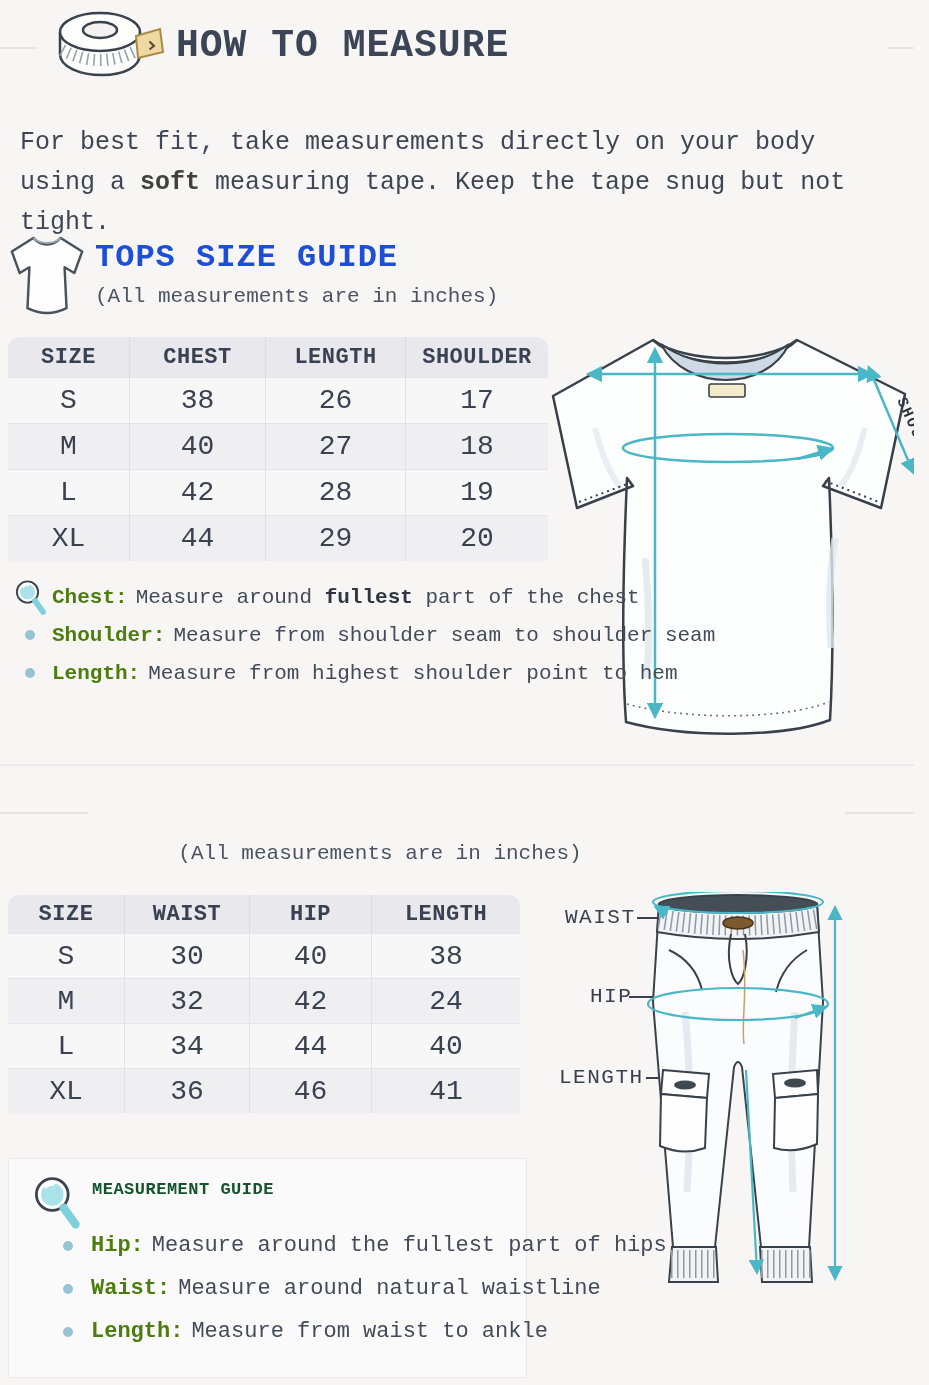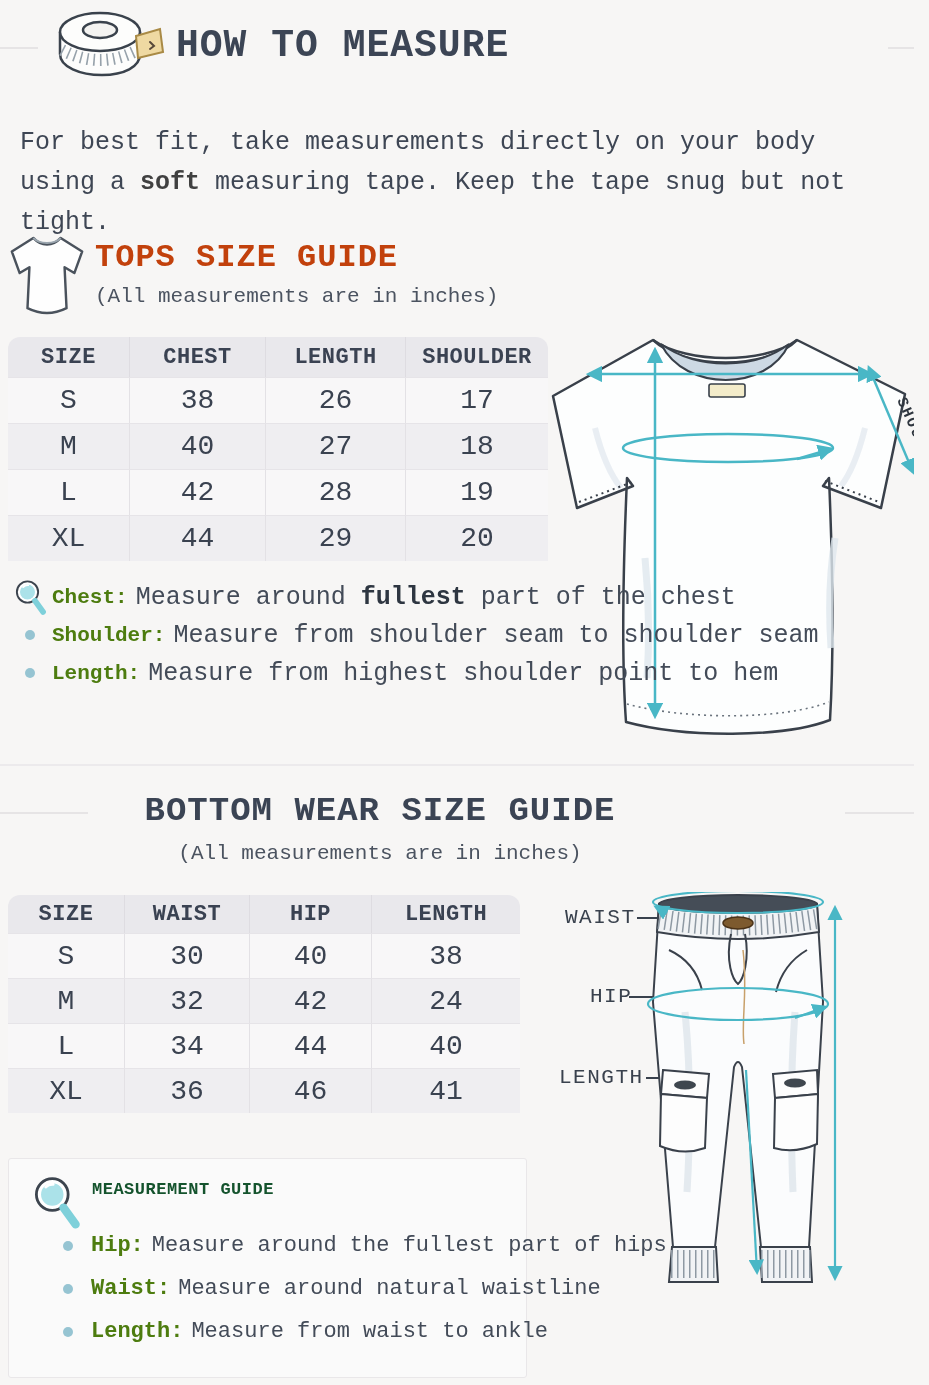--- a/index.html
+++ b/index.html
@@ -8,42 +8,42 @@
 
   
   .hdr-icon{position:absolute;left:46px;top:2px;width:122px;height:86px;}
   .hdr-title{position:absolute;left:176px;top:24px;font-size:38px;font-weight:bold;color:#3c4555;letter-spacing:1px;}
   .rule{position:absolute;height:2px;background:#e6e4e5;}
   .intro{position:absolute;left:20px;top:98px;width:858px;font-size:25px;line-height:40px;color:#3e4654;}
   .intro b{color:#404040;}
 
   
   .sec-icon{position:absolute;left:6px;top:229px;width:82px;height:92px;}
-  .tops-title{position:absolute;left:95px;top:239px;font-size:32px;font-weight:bold;color:#c2410c;letter-spacing:1px;}
+  .tops-title{position:absolute;left:95px;top:239px;font-size:32px;font-weight:bold;color:#1d4ed8;letter-spacing:1px;}
   .tops-sub{position:absolute;left:95px;top:285px;font-size:21px;color:#4b5360;}
 
   
   .tbl{position:absolute;display:grid;}
   .tbl1{left:8px;top:337px;grid-template-columns:122px 136px 140px 142px;}
   .tbl2{left:8px;top:895px;grid-template-columns:117px 125px 122px 148px;}
   .tbl .h{background:#e9e8ec;font-weight:bold;font-size:22px;color:#3a4252;display:flex;align-items:center;justify-content:center;letter-spacing:.5px;border-right:1px solid #dedce1;}
   .tbl1 .h{height:40px;} .tbl2 .h{height:38px;}
   .tbl .h.first{border-radius:12px 0 0 0;} .tbl .h.lastc{border-radius:0 12px 0 0;border-right:none;}
   .tbl .c{display:flex;align-items:center;justify-content:center;font-size:28px;color:#3a4250;border-right:1px solid #e3e1e5;border-top:1px solid #e6e4e8;}
   .tbl1 .c{height:45px;} .tbl2 .c{height:44px;}
   .tbl .c.lastc{border-right:none;}
   .tbl .odd{background:#f8f7f8;} .tbl .even{background:#efeef1;}
 
   
   .tips{position:absolute;left:8px;top:578px;}
   .tip-row{display:flex;align-items:center;height:38px;}
   .tip-ico{width:44px;display:flex;align-items:center;justify-content:center;flex:0 0 44px;}
   .dot{width:10px;height:10px;border-radius:50%;background:#96c4d2;}
   .tip-label{font-weight:bold;font-size:21px;color:#4d7c0f;margin-right:8px;}
-  .tip-text{font-size:25px;color:#434b58;white-space:pre;}
+  .tip-text{font-size:21px;color:#434b58;white-space:pre;}
 
   
   .shirt{position:absolute;left:535px;top:308px;width:394px;height:458px;}
   .pants{position:absolute;left:645px;top:892px;width:200px;height:398px;}
 
   
   .divider{position:absolute;left:0;top:764px;width:929px;height:2px;background:#eceaec;}
   .bot-title{position:absolute;left:0;top:792px;width:760px;text-align:center;font-size:34px;font-weight:bold;color:#3b4454;letter-spacing:1px;}
   .bot-sub{position:absolute;left:0;top:842px;width:760px;text-align:center;font-size:21px;color:#4b5360;}
 
@@ -164,21 +164,20 @@
       <span class="tip-ico">
           <span class="dot"></span>
         </span>
       <span class="tip-label">Length:</span>
       <span class="tip-text">Measure from highest shoulder point to hem</span>
     </div>
   </div>
 
   <div class="divider"></div>
 
-  <div class="bot-title">BOTTOM WEAR SIZE GUIDE</div>
   <div class="rule" style="left:0;top:812px;width:88px;"></div>
   <div class="rule" style="left:845px;top:812px;width:84px;"></div>
   <div class="bot-sub">(All measurements are in inches)</div>
 
   <div class="tbl tbl2">
     <div class="h first">SIZE</div>
     <div class="h">WAIST</div>
     <div class="h">HIP</div>
     <div class="h lastc">LENGTH</div>
 

